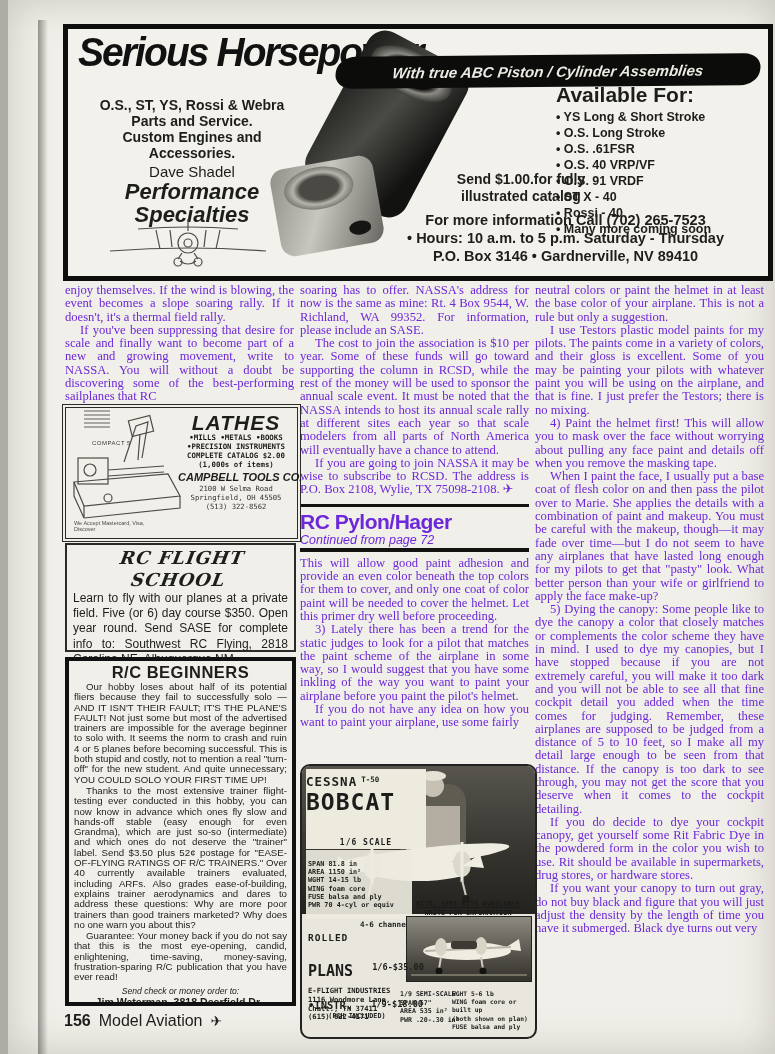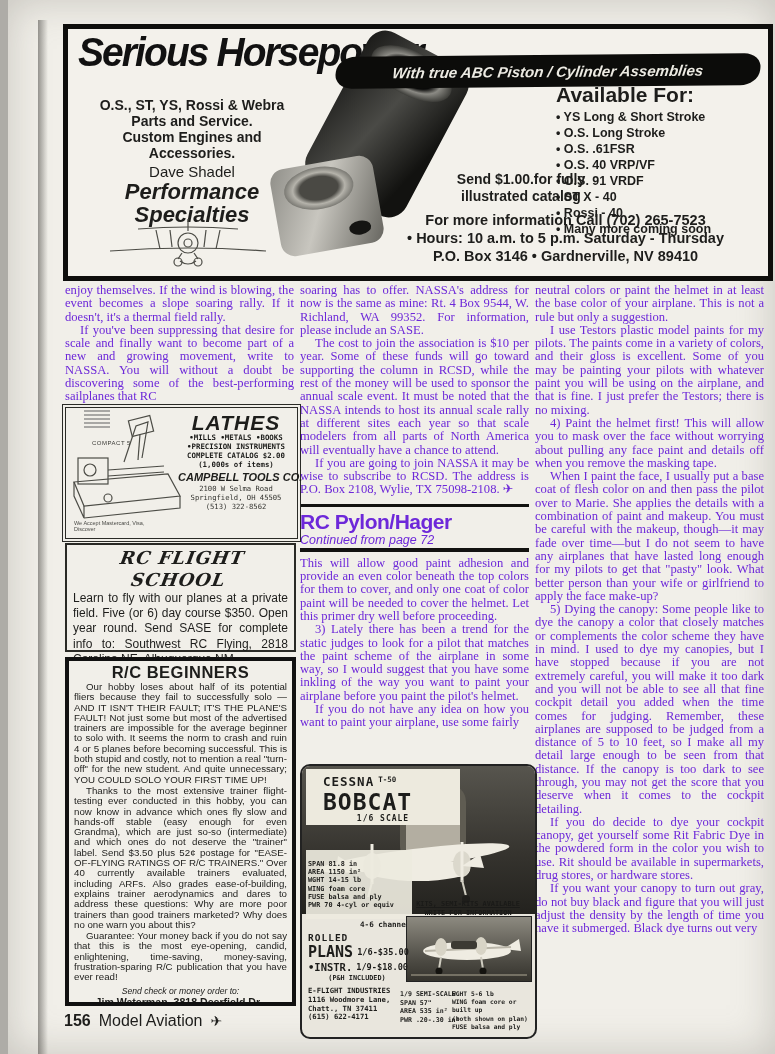--- a/index.html
+++ b/index.html
@@ -88,35 +88,35 @@
        font-stretch:condensed;}
   .bg-order{text-align:center;font-size:8.6px;font-style:italic;margin-top:3px;line-height:10px;}
   .bg-name{text-align:center;font-size:10.6px;font-weight:bold;line-height:12px;}
 
   
   #bobcat-ad{position:absolute;left:292px;top:764px;width:233px;height:271px;background:#e9e6dd;
        border:2px solid #222;border-radius:10px;overflow:hidden;
        font-family:"DejaVu Sans Mono",monospace;}
   .bb-photo{position:absolute;left:0;top:0;width:100%;height:148px;
        background:linear-gradient(#57554e,#35332e 60%,#23221e);}
-  .bb-header{position:absolute;left:4px;top:3px;width:120px;background:#edeade;padding:2px 17px;}
+  .bb-header{position:absolute;left:4px;top:3px;width:120px;background:#edeade;padding:2px 0;}
   .bb-brand{font-size:12.5px;font-weight:bold;letter-spacing:1px;}
   .bb-model{font-size:7.5px;font-weight:bold;vertical-align:4px;margin-left:4px;}
   .bb-name{font-size:23px;font-weight:bold;letter-spacing:1px;line-height:24px;}
-  .bb-scale{font-size:8px;font-weight:bold;text-align:center;letter-spacing:1px;}
+  .bb-scale{font-size:8px;font-weight:bold;text-align:center;letter-spacing:1px;margin-top:24px;}
   .bb-specs1{position:absolute;left:4px;top:84px;width:102px;background:rgba(237,234,222,.92);
        font-size:6.8px;line-height:8.2px;font-weight:bold;padding:10px 2px;}
   .bb-kits{position:absolute;left:104px;top:134px;width:124px;text-align:center;font-size:6.9px;
        font-weight:bold;text-decoration:underline;line-height:8.6px;color:#1a1a18;}
   .bb-channel{position:absolute;left:58px;top:154px;font-size:7.6px;font-weight:bold;}
   .bb-photo2{position:absolute;left:104px;top:150px;width:124px;height:64px;
        background:linear-gradient(#8d8a80,#4b4942 70%,#35332d);border:1px solid #222;}
   .bb-plans{position:absolute;left:6px;top:166px;width:98px;}
   .bb-rolled{font-size:9.5px;font-weight:bold;letter-spacing:1px;}
-  .bb-plans-row{display:flex;align-items:center;gap:4px;}
+  .bb-plans-row{display:flex;align-items:flex-start;gap:19px;margin-top:19px;}
   .bb-plans-big{font-size:15px;font-weight:bold;}
   .bb-instr{font-size:10.5px;font-weight:bold;}
   .bb-price{font-size:8.6px;font-weight:bold;}
   .bb-ph{font-size:6.8px;text-align:center;font-weight:bold;margin-top:1px;}
   .bb-company{position:absolute;left:6px;top:221px;font-size:7.2px;line-height:8.8px;font-weight:bold;}
   .bb-specs2{position:absolute;left:98px;top:224px;font-size:6.6px;line-height:8.6px;font-weight:bold;}
   .bb-specs3{position:absolute;left:150px;top:224px;width:80px;font-size:6.3px;line-height:8.2px;font-weight:bold;}
 
   
   .footer{position:absolute;left:56px;top:1012px;display:flex;align-items:baseline;gap:8px;}

